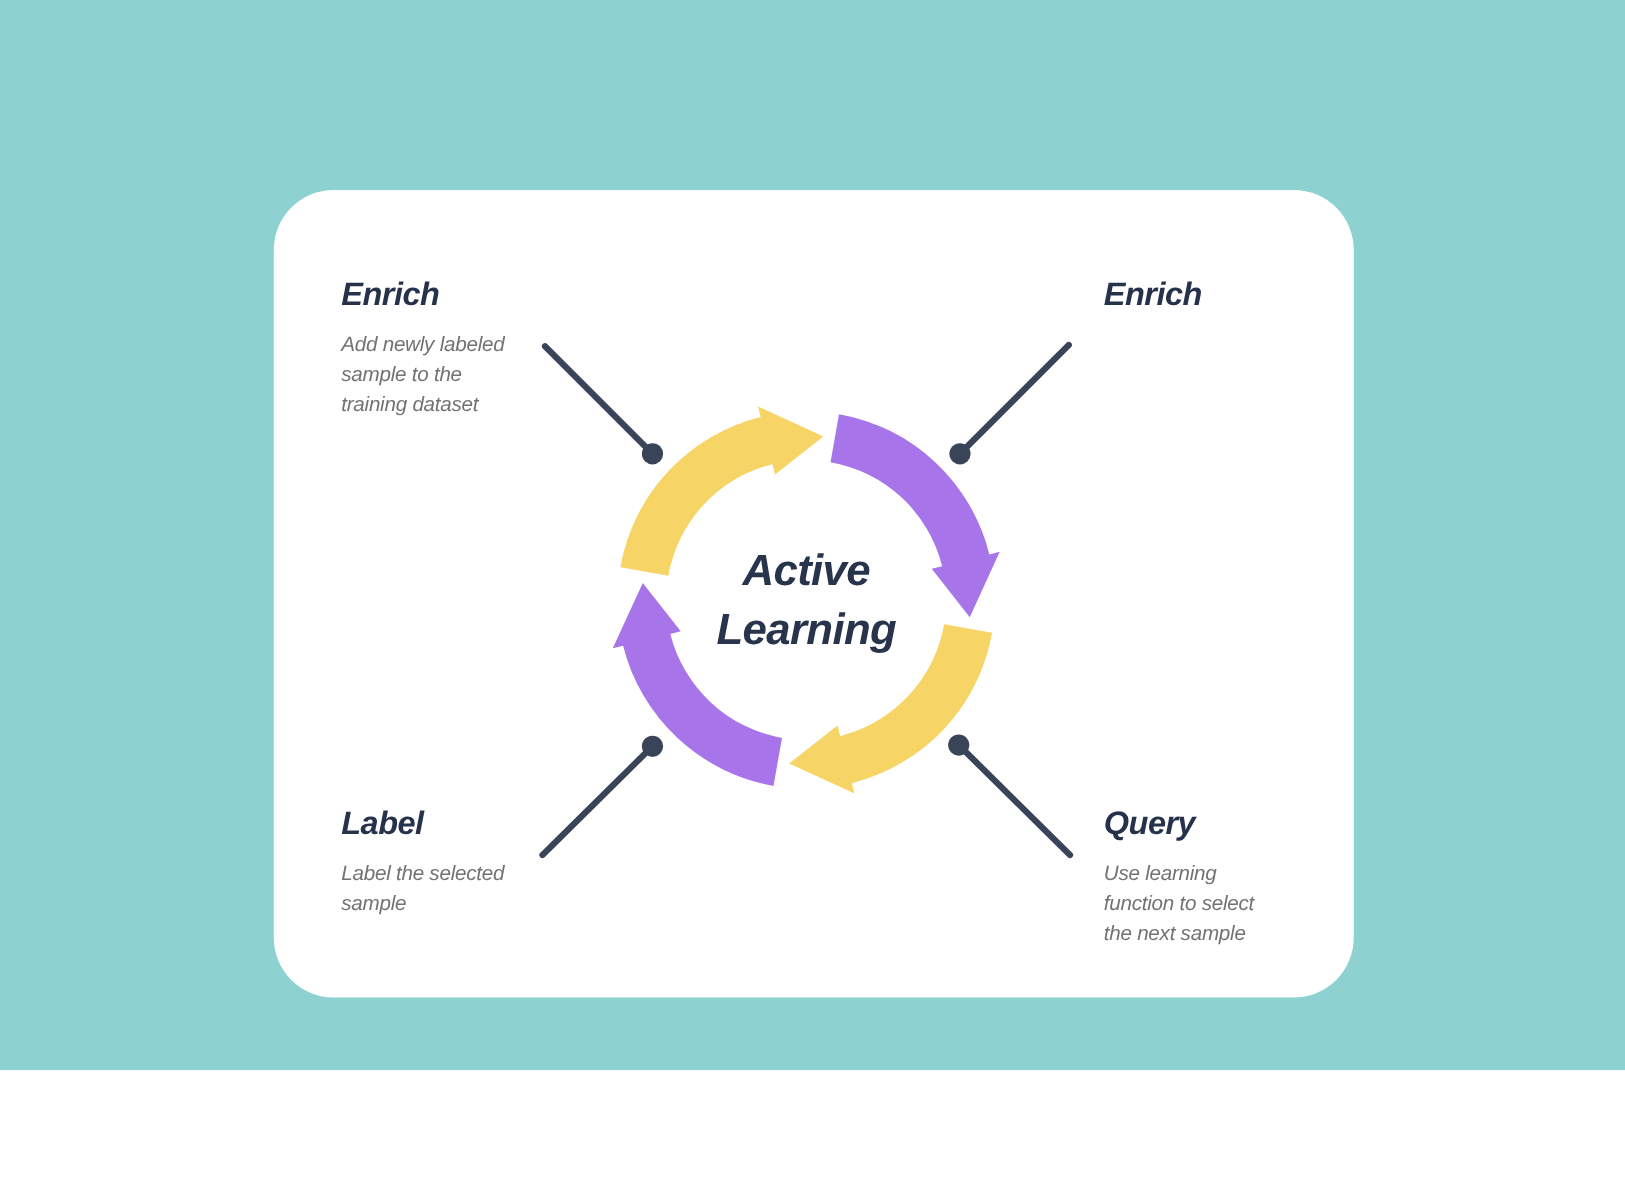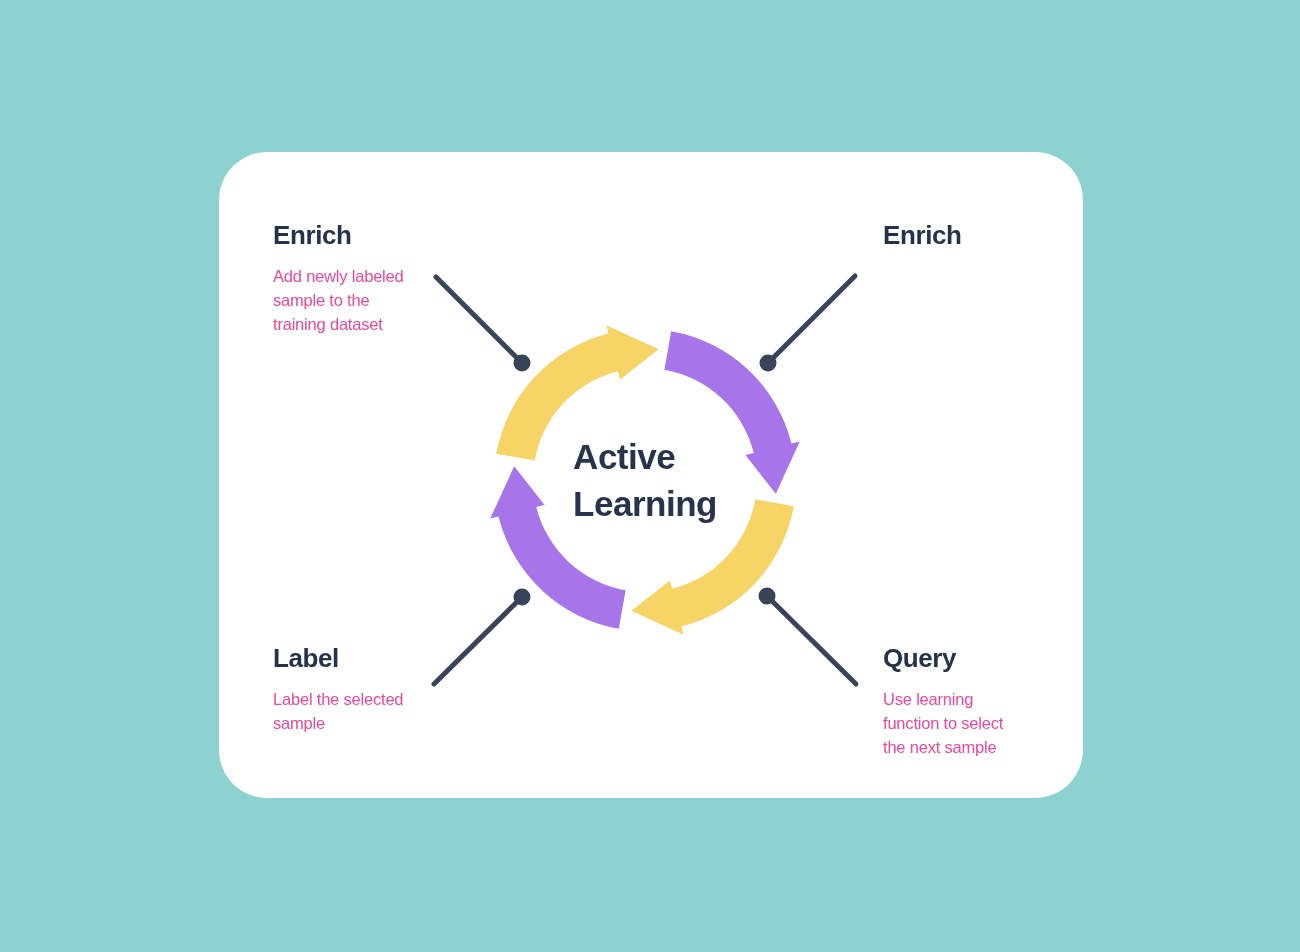--- a/index.html
+++ b/index.html
@@ -1,22 +1,23 @@
 <!DOCTYPE html>
 <html><head>
 <meta charset="utf-8">
 <style>
   html, body { margin: 0; padding: 0; }
   .stage {
     position: relative;
     width: 1300px;
-    height: 952px;
+    height: 856px;
     background: #8DD2D1;
     overflow: hidden;
     font-family: "Liberation Sans", sans-serif;
+    font-style: italic;
   }
   .card {
     position: absolute;
     left: 219px;
     top: 152px;
     width: 864px;
     height: 646px;
     background: #FFFFFF;
     border-radius: 48px;
   }
@@ -26,40 +27,40 @@
     font-weight: bold;
     line-height: 34px;
     letter-spacing: -0.4px;
     color: #26324A;
   }
   .section-desc {
     margin-top: 12px;
     font-size: 16.5px;
     line-height: 24px;
     letter-spacing: -0.2px;
-    color: #ec4899;
+    color: #737373;
     white-space: pre-line;
   }
   #sec-enrich { left: 54px;  top: 66px;  }
   #sec-train  { left: 664px; top: 66px;  }
   #sec-label  { left: 54px;  top: 489px; }
   #sec-query  { left: 664px; top: 489px; }
   .diagram-svg {
     position: absolute;
     left: 196px;
     top: 98px;
     width: 460px;
     height: 460px;
   }
   .center-title {
     position: absolute;
     left: 426px;
     top: 328px;
     transform: translate(-50%, -50%);
-    text-align: left;
+    text-align: center;
     font-size: 35px;
     font-weight: bold;
     line-height: 47px;
     letter-spacing: -0.5px;
     color: #27344B;
     white-space: pre-line;
   }
 </style>
 </head>
 <body>

